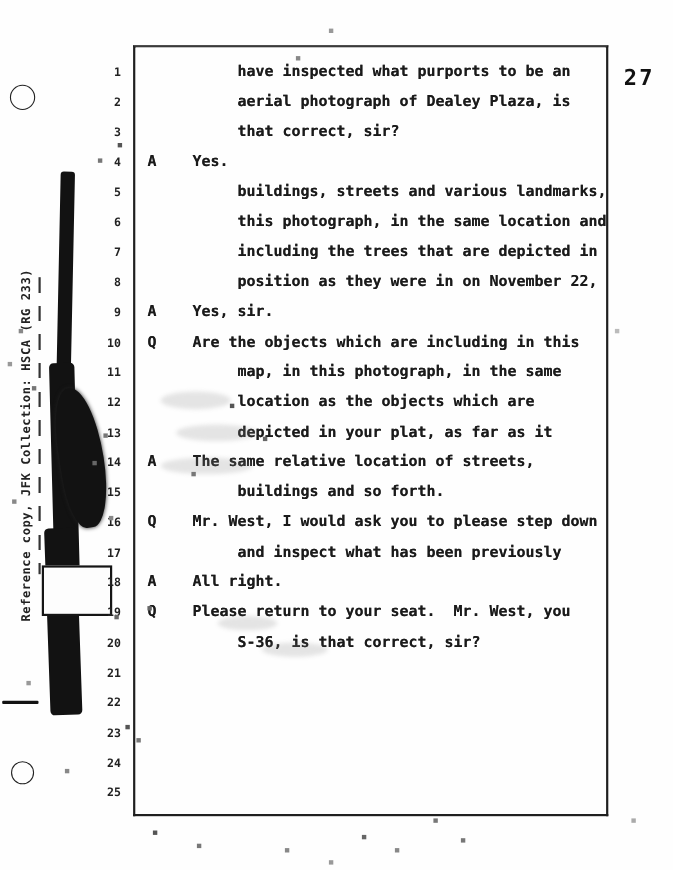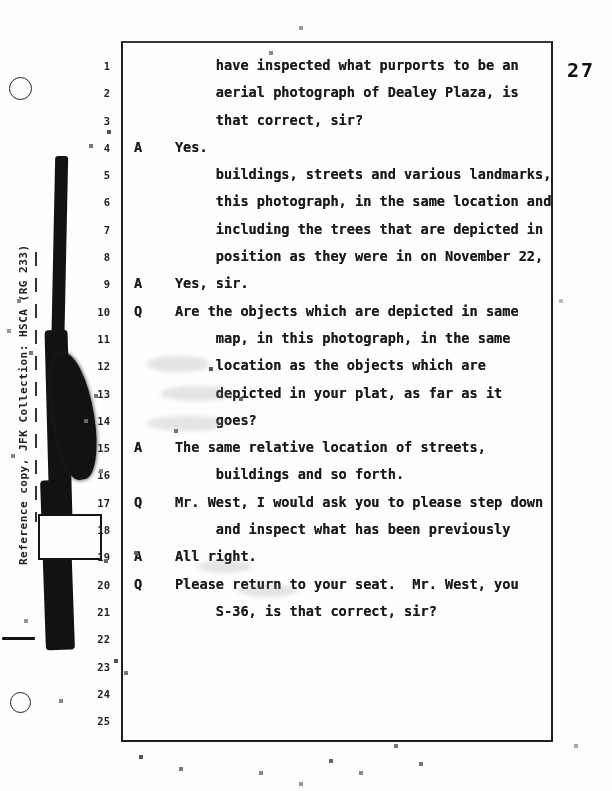--- a/index.html
+++ b/index.html
@@ -117,25 +117,24 @@
   <div class="lines" id="lines">
       <div class="t-line">          have inspected what purports to be an</div>
       <div class="t-line">          aerial photograph of Dealey Plaza, is</div>
       <div class="t-line">          that correct, sir?</div>
       <div class="t-line">A    Yes.</div>
       <div class="t-line">          buildings, streets and various landmarks,</div>
       <div class="t-line">          this photograph, in the same location and</div>
       <div class="t-line">          including the trees that are depicted in</div>
       <div class="t-line">          position as they were in on November 22,</div>
       <div class="t-line">A    Yes, sir.</div>
-      <div class="t-line">Q    Are the objects which are depicted in same</div>
+      <div class="t-line">Q    Are the objects which are including in this</div>
       <div class="t-line">          map, in this photograph, in the same</div>
       <div class="t-line">          location as the objects which are</div>
       <div class="t-line">          depicted in your plat, as far as it</div>
-      <div class="t-line">          goes?</div>
       <div class="t-line">A    The same relative location of streets,</div>
       <div class="t-line">          buildings and so forth.</div>
       <div class="t-line">Q    Mr. West, I would ask you to please step down</div>
       <div class="t-line">          and inspect what has been previously</div>
       <div class="t-line">A    All right.</div>
       <div class="t-line">Q    Please return to your seat.  Mr. West, you</div>
       <div class="t-line">          S-36, is that correct, sir?</div>
     </div>
 
   <div class="page-number">27</div>

